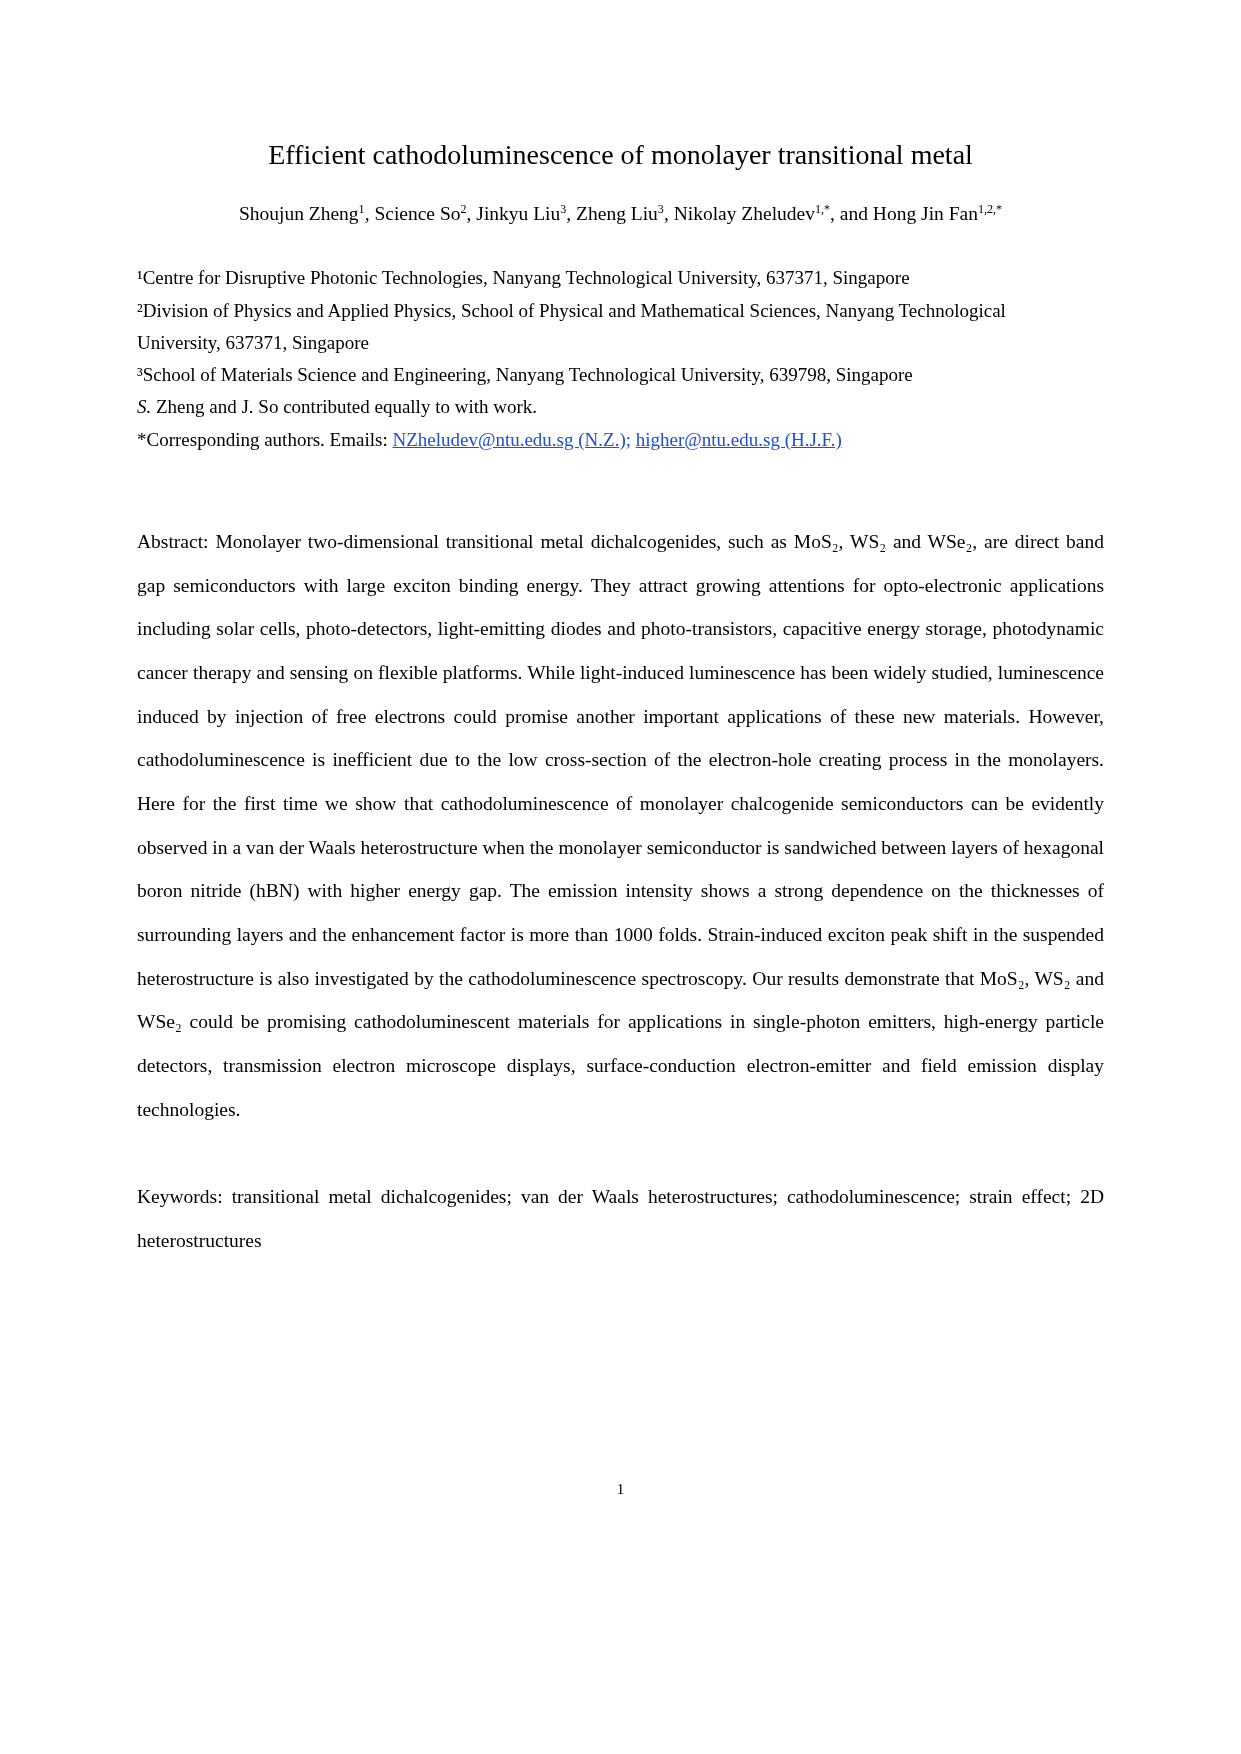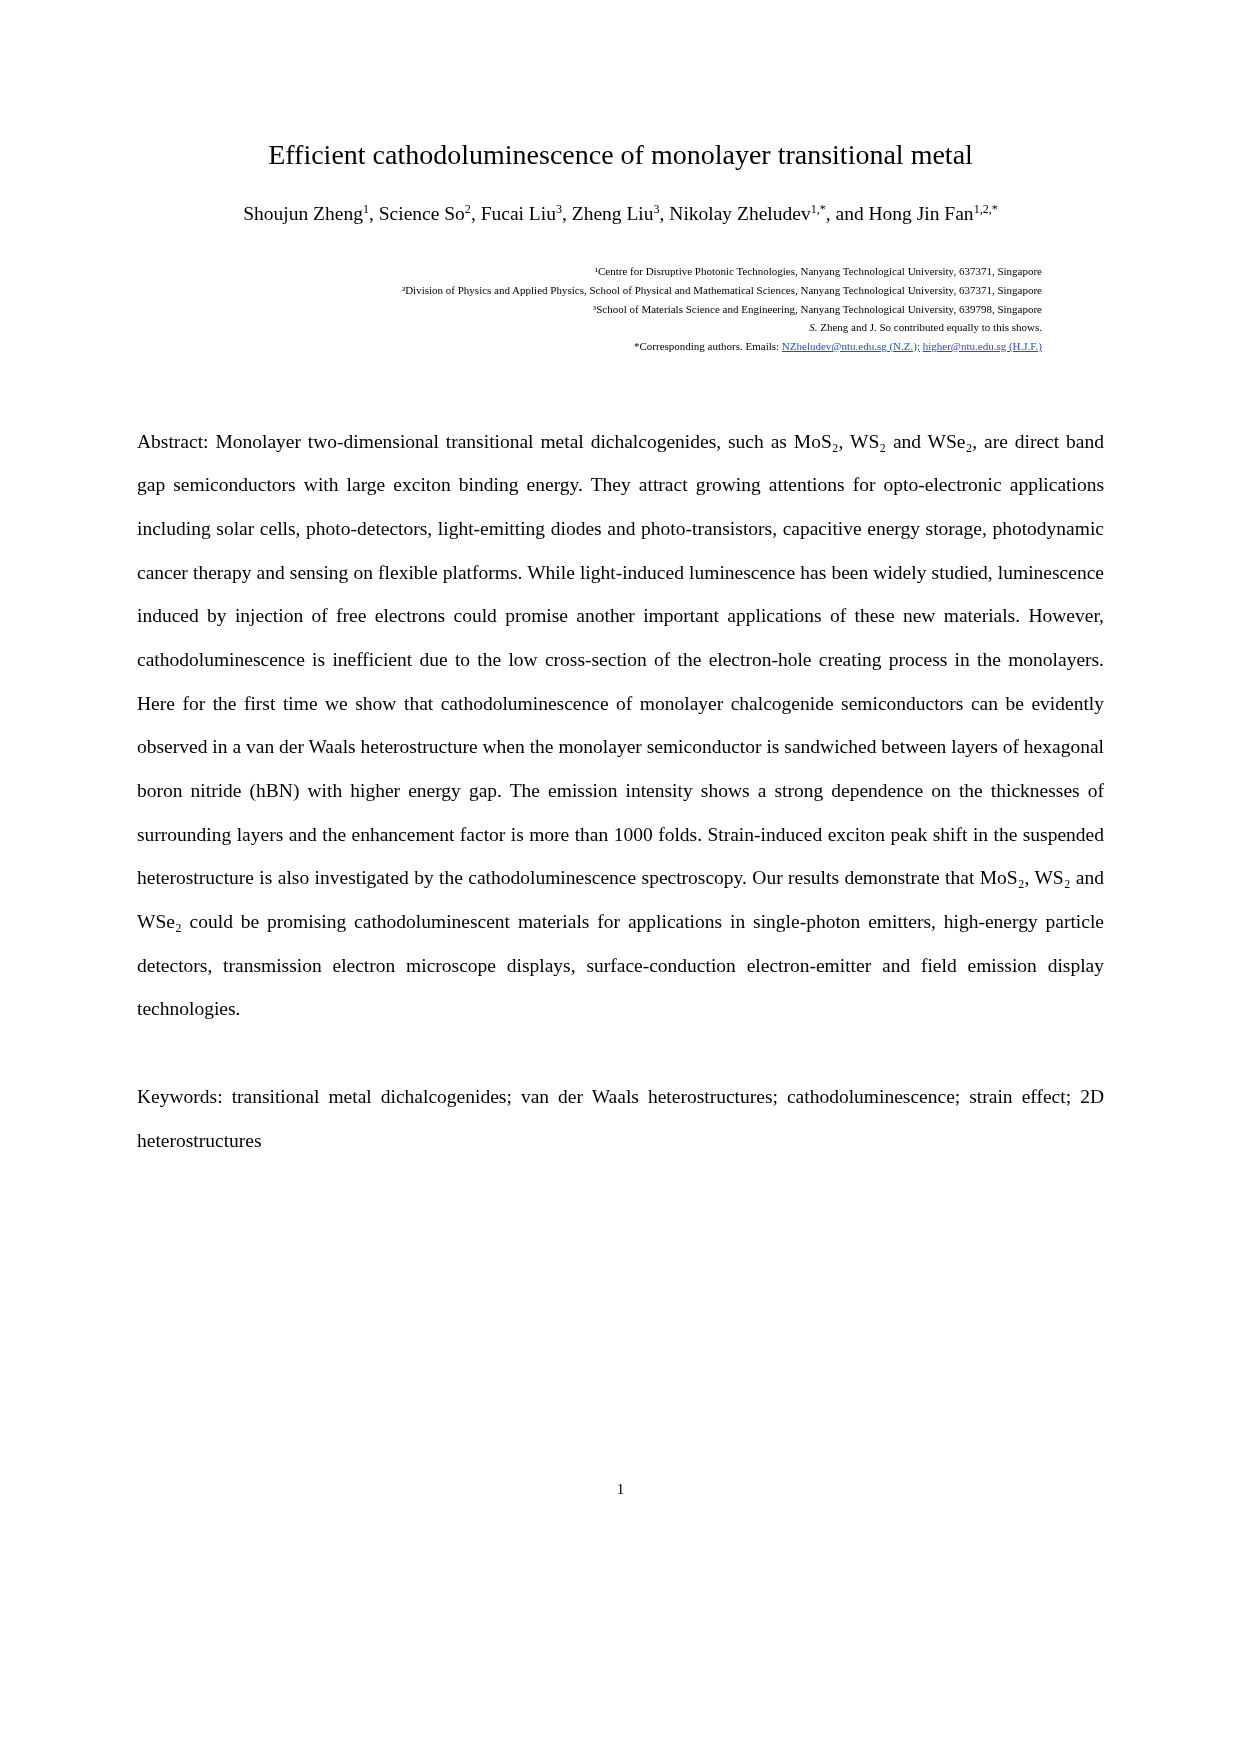--- a/index.html
+++ b/index.html
@@ -31,24 +31,23 @@
     margin-top: 10px;
     line-height: 2.2;
   }
   sup {
     font-size: 0.62em;
     line-height: 0;
     vertical-align: super;
   }
   .affiliations {
     margin-top: 26px;
-    font-size: 11px;
+    font-size: 19px;
     line-height: 1.7;
     max-width: 905px;
-    text-align: right;
   }
   .affiliations p { margin: 0; }
   .italic { font-style: italic; }
   .link {
     color: #1d4ed8;
     text-decoration: underline;
     cursor: pointer;
   }
   .abstract {
     margin-top: 64px;
@@ -73,27 +72,27 @@
 </style>
 </head>
 <body>
 
 <div class="page">
 
   <h1 class="title">
     <span class="title-line">Efficient cathodoluminescence of monolayer transitional metal</span>
   </h1>
 
-  <p class="authors"><span>Shoujun Zheng</span><sup>1</sup><span>, Science So</span><sup>2</sup><span>, Fucai Liu</span><sup>3</sup><span>, Zheng Liu</span><sup>3</sup><span>, Nikolay Zheludev</span><sup>1,*</sup><span>, and Hong Jin Fan</span><sup>1,2,*</sup></p>
+  <p class="authors"><span>Shoujun Zheng</span><sup>1</sup><span>, Science So</span><sup>2</sup><span>, Jinkyu Liu</span><sup>3</sup><span>, Zheng Liu</span><sup>3</sup><span>, Nikolay Zheludev</span><sup>1,*</sup><span>, and Hong Jin Fan</span><sup>1,2,*</sup></p>
 
   <div class="affiliations">
     <p>¹Centre for Disruptive Photonic Technologies, Nanyang Technological University, 637371, Singapore</p>
     <p>²Division of Physics and Applied Physics, School of Physical and Mathematical Sciences, Nanyang Technological University, 637371, Singapore</p>
     <p>³School of Materials Science and Engineering, Nanyang Technological University, 639798, Singapore</p>
-    <p><span class="italic">S.</span><span> Zheng and J. So contributed equally to this shows.</span></p>
+    <p><span class="italic">S.</span><span> Zheng and J. So contributed equally to with work.</span></p>
     <p><span>*Corresponding authors. Emails: </span><span class="link">NZheludev@ntu.edu.sg (N.Z.);</span><span> </span><span class="link">higher@ntu.edu.sg (H.J.F.)</span></p>
   </div>
 
   <p class="abstract"><span>Abstract:</span><span> Monolayer two-dimensional transitional metal dichalcogenides, such as MoS₂, WS₂ and WSe₂, are direct band gap semiconductors with large exciton binding energy. They attract growing attentions for opto-electronic applications including solar cells, photo-detectors, light-emitting diodes and photo-transistors, capacitive energy storage, photodynamic cancer therapy and sensing on flexible platforms. While light-induced luminescence has been widely studied, luminescence induced by injection of free electrons could promise another important applications of these new materials. However, cathodoluminescence is inefficient due to the low cross-section of the electron-hole creating process in the monolayers. Here for the first time we show that cathodoluminescence of monolayer chalcogenide semiconductors can be evidently observed in a van der Waals heterostructure when the monolayer semiconductor is sandwiched between layers of hexagonal boron nitride (hBN) with higher energy gap. The emission intensity shows a strong dependence on the thicknesses of surrounding layers and the enhancement factor is more than 1000 folds. Strain-induced exciton peak shift in the suspended heterostructure is also investigated by the cathodoluminescence spectroscopy. Our results demonstrate that MoS₂, WS₂ and WSe₂ could be promising cathodoluminescent materials for applications in single-photon emitters, high-energy particle detectors, transmission electron microscope displays, surface-conduction electron-emitter and field emission display technologies.</span></p>
 
   <p class="keywords">Keywords: transitional metal dichalcogenides; van der Waals heterostructures; cathodoluminescence; strain effect; 2D heterostructures</p>
 
   <div class="page-number">1</div>
 
 </div>

